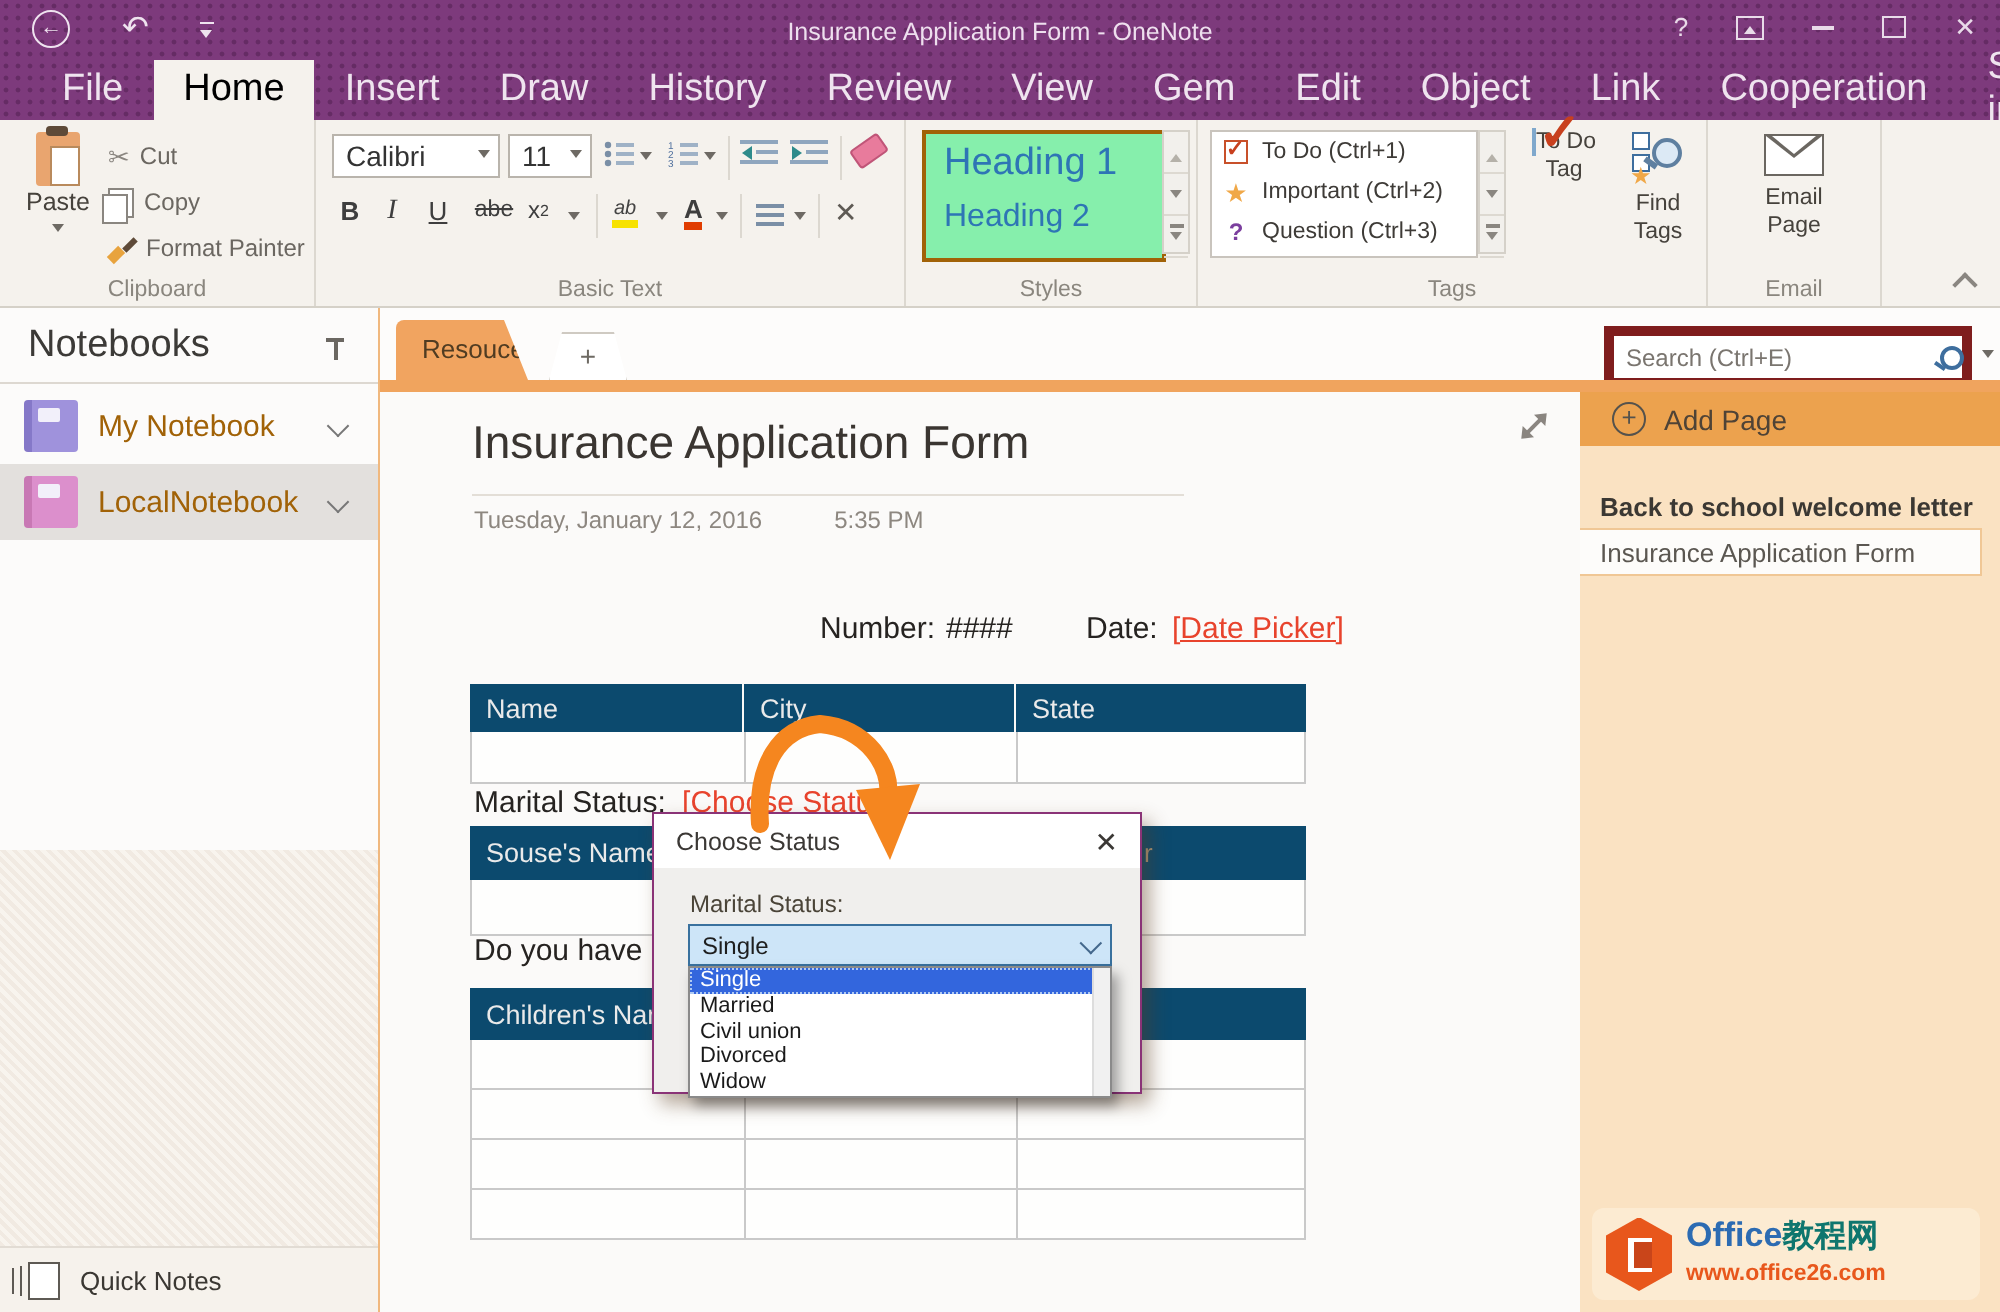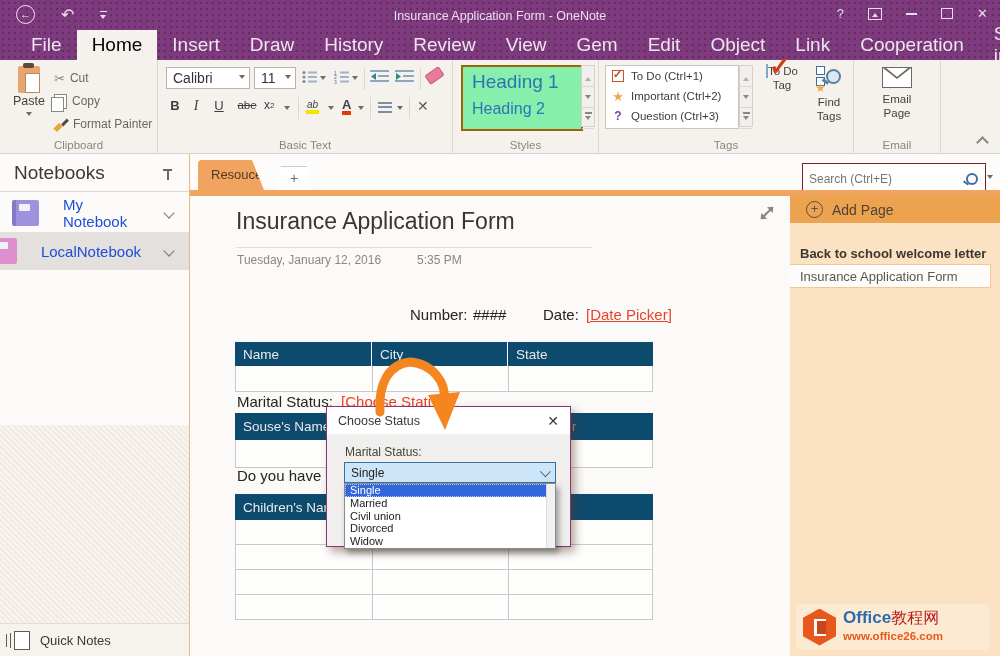--- a/index.html
+++ b/index.html
@@ -90,22 +90,22 @@
   .env::after{content:"";position:absolute;left:2.5px;top:0;border-left:11.5px solid transparent;border-right:11.5px solid transparent;border-top:9px solid #FFF;}
   .collapse{position:absolute;right:14px;bottom:8px;width:9px;height:9px;}
   .collapse::before{content:"";position:absolute;left:1px;top:2px;width:7px;height:7px;border-left:2px solid #8A8680;border-top:2px solid #8A8680;transform:rotate(45deg);}
   
   .sidebar{position:absolute;left:0;top:154px;width:190px;height:502px;background:#FCFBFA;border-right:1px solid #F0B87E;box-sizing:border-box;}
   .nbhead{position:absolute;left:0;top:6px;width:100%;height:32px;border-bottom:1px solid #DDD8D1;box-sizing:border-box;}
   .nbtitle{position:absolute;left:14px;top:2px;font-size:19px;color:#3C3A37;}
   .pin{position:absolute;right:16px;top:9px;width:10px;height:12px;}
   .pin::before{content:"";position:absolute;left:0;top:0;width:9px;height:2px;background:#6B6761;}
   .pin::after{content:"";position:absolute;left:3.5px;top:2px;width:2px;height:9px;background:#6B6761;}
-  .nbitem{position:absolute;left:0;width:100%;height:38px;display:flex;align-items:center;padding-left:12px;gap:24px;
-    font-size:15px;color:#1d4ed8;box-sizing:border-box;}
+  .nbitem{position:absolute;left:0;width:100%;height:38px;display:flex;align-items:center;padding-left:12px;gap:10px;
+    font-size:15px;color:#a16207;box-sizing:border-box;}
   .nbitem.sel{background:#E3E0DD;}
   .book{width:23px;height:26px;border-radius:2px;position:relative;flex:0 0 auto;}
   .book.purple{background:#9F92DC;border-left:4px solid #8578C8;}
   .book.pink{background:#DC8FCC;border-left:4px solid #C878B4;}
   .book::before{content:"";position:absolute;left:3px;top:4px;width:11px;height:7px;background:#F2F0FA;border-radius:1px;}
   .chev{width:7px;height:7px;border-right:1.6px solid #777;border-bottom:1.6px solid #777;transform:rotate(45deg);
     margin-left:auto;margin-right:16px;flex:0 0 auto;}
   .sbtex{position:absolute;left:0;top:271px;width:100%;height:198px;
     background:repeating-linear-gradient(45deg,#F1EAE2 0 2px,#F8F4EE 2px 4px);}
   .qnotes{position:absolute;left:0;bottom:0;width:100%;height:33px;background:#F6F2EC;border-top:1px solid #E2DCD4;
@@ -113,21 +113,21 @@
   .ic-pages{width:14px;height:17px;border:1.5px solid #5E5A54;background:#FFF;position:relative;flex:0 0 auto;}
   .ic-pages::before{content:"";position:absolute;left:-5px;top:1px;width:2px;height:15px;border-left:1.5px solid #5E5A54;}
   .ic-pages::after{content:"";position:absolute;left:-9px;top:2px;width:2px;height:13px;border-left:1.5px solid #5E5A54;}
   
   .tabbar{position:absolute;left:190px;top:154px;width:810px;height:36px;background:#FDFCFB;}
   .sectab{position:absolute;left:8px;top:6px;width:66px;height:30px;background:#F1A460;
     clip-path:polygon(0 0,calc(100% - 12px) 0,100% 100%,0 100%);border-radius:4px 0 0 0;
     font-size:13px;color:#503C22;padding:7px 0 0 13px;box-sizing:border-box;}
   .addtab{position:absolute;left:84px;top:12px;width:38px;height:24px;background:#FFF;border:1px solid #CFCAC2;
     clip-path:polygon(7px 0,calc(100% - 7px) 0,100% 100%,0 100%);text-align:center;font-size:14px;color:#6E6A63;line-height:22px;}
-  .searchbox{position:absolute;left:612px;top:9px;width:184px;height:31px;border:1px solid #7f1d1d;background:#FFF;
+  .searchbox{position:absolute;left:612px;top:9px;width:184px;height:31px;border:5px solid #7f1d1d;background:#FFF;
     display:flex;align-items:center;box-sizing:border-box;}
   .searchbox input{flex:1;border:0;outline:0;font-size:12px;color:#555;padding-left:6px;background:transparent;
     font-family:"Liberation Sans",sans-serif;}
   .searchbox input::placeholder{color:#7A756F;opacity:1;}
   .magico{width:8px;height:8px;border:2px solid #3E6E9E;border-radius:50%;position:relative;margin-right:9px;flex:0 0 auto;}
   .magico::after{content:"";position:absolute;left:-5px;top:7px;width:6px;height:2px;background:#3E6E9E;transform:rotate(35deg);}
   .searchdd{margin-right:6px;flex:0 0 auto;}
   .strip{position:absolute;left:190px;top:190px;width:810px;height:6px;background:#F0A45E;}
   
   .pagearea{position:absolute;left:190px;top:196px;width:600px;height:460px;background:#FBFAF9;}
@@ -161,21 +161,21 @@
   .pg2{position:absolute;left:0;top:68px;width:201px;height:24px;background:#FDFCFA;border:1px solid #F0C795;border-left:none;
     display:flex;align-items:center;padding-left:10px;box-sizing:border-box;font-size:13px;color:#5B5751;}
   .wm{position:absolute;left:6px;top:408px;width:194px;height:46px;background:#FCEBD2;border-radius:6px;
       display:flex;align-items:center;gap:7px;padding-left:7px;box-sizing:border-box;}
   .hex{width:33px;height:37px;background:#E8571C;clip-path:polygon(50% 0,100% 25%,100% 75%,50% 100%,0 75%,0 25%);
        position:relative;flex:0 0 auto;}
   .hex::before{content:"";position:absolute;left:11px;top:10px;width:12px;height:17px;background:#FFF;}
   .hex::after{content:"";position:absolute;left:14px;top:12px;width:9px;height:13px;background:#C9451A;}
   .wmtx{line-height:17px;white-space:nowrap;}
   .wm-en{color:#2C6BB2;font-weight:bold;font-size:17px;}
-  .wm-cn{color:#b91c1c;font-weight:normal;font-size:16px;}
+  .wm-cn{color:#0f766e;font-weight:bold;font-size:16px;}
   .wm-url{color:#E8571C;font-weight:bold;font-size:11.5px;}
   
   .dlg{position:absolute;left:326px;top:406px;width:243px;height:139px;background:#F0EFED;border:1px solid #8A3377;
        box-shadow:4px 5px 9px rgba(90,60,30,.45);z-index:50;}
   .dlg-title{height:27px;background:#FFF;display:flex;align-items:center;padding-left:11px;font-size:12.5px;color:#3B3835;}
   .dlg-x{margin-left:auto;margin-right:11px;font-size:14px;color:#3B3835;}
   .dlg-label{position:absolute;left:18px;top:38px;font-size:12px;color:#4A4438;}
   .combo{position:absolute;left:17px;top:55px;width:212px;height:21px;background:#CDE5F8;border:1px solid #39719E;
          box-sizing:border-box;display:flex;align-items:center;padding-left:6px;font-size:12px;color:#1E1E1E;}
   .combo .cchev{margin-left:auto;margin-right:7px;width:7px;height:7px;border-right:1.6px solid #44688C;

